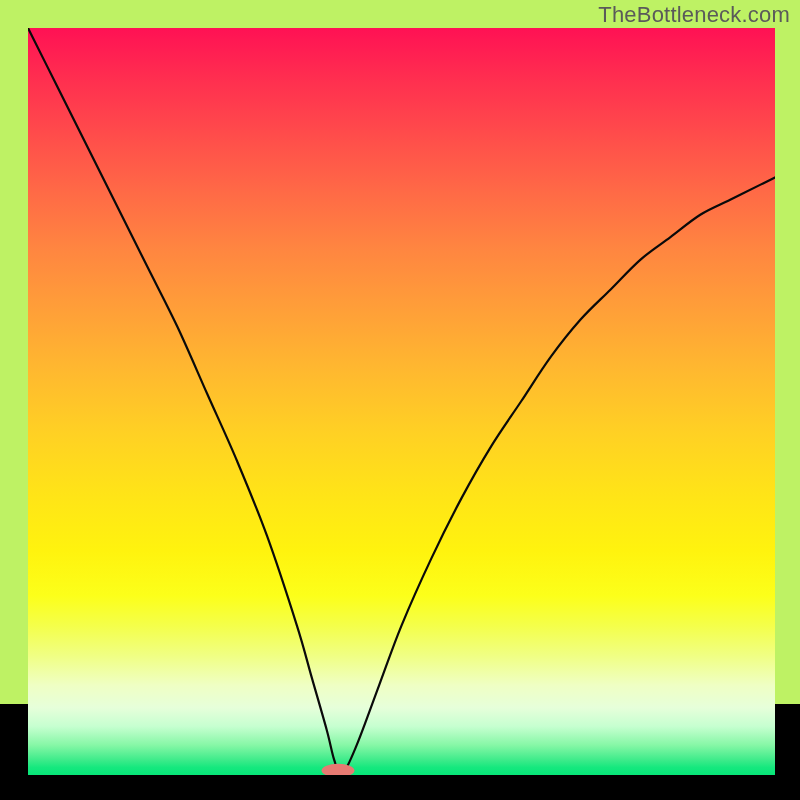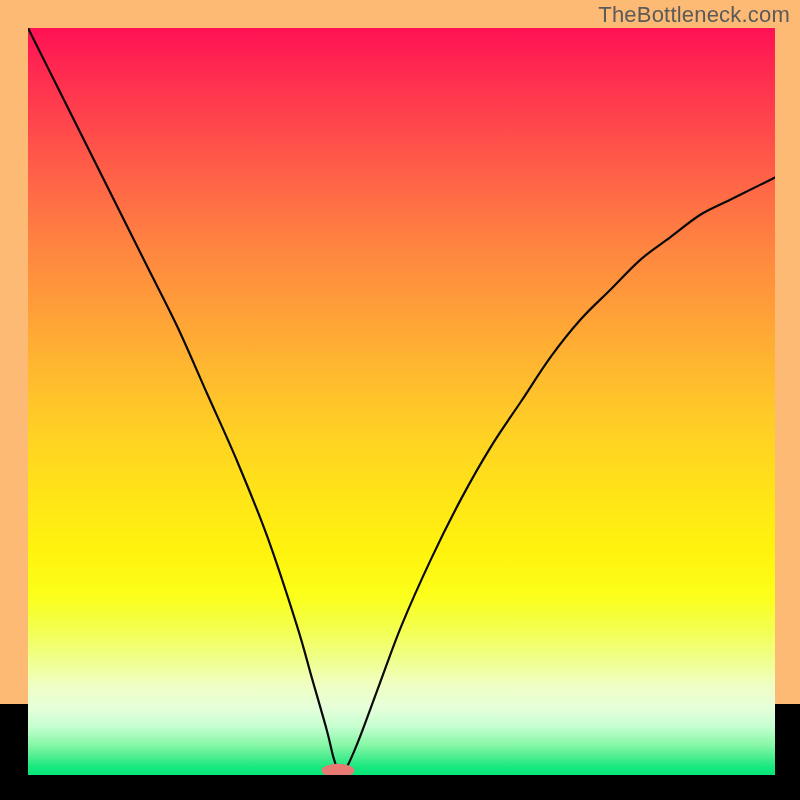--- a/index.html
+++ b/index.html
@@ -8,21 +8,21 @@
     width: 800px;
     height: 800px;
     overflow: hidden;
     background: #000;
     font-family: Arial, Helvetica, sans-serif;
   }
   .frame {
     position: relative;
     width: 800px;
     height: 704px;
-    background: #fdba74;
+    background: #bef264;
   }
   .watermark {
     position: absolute;
     top: 2px;
     right: 10px;
     color: #5a5a5a;
     font-size: 22px;
     font-weight: 500;
     letter-spacing: 0.2px;
     z-index: 10;

